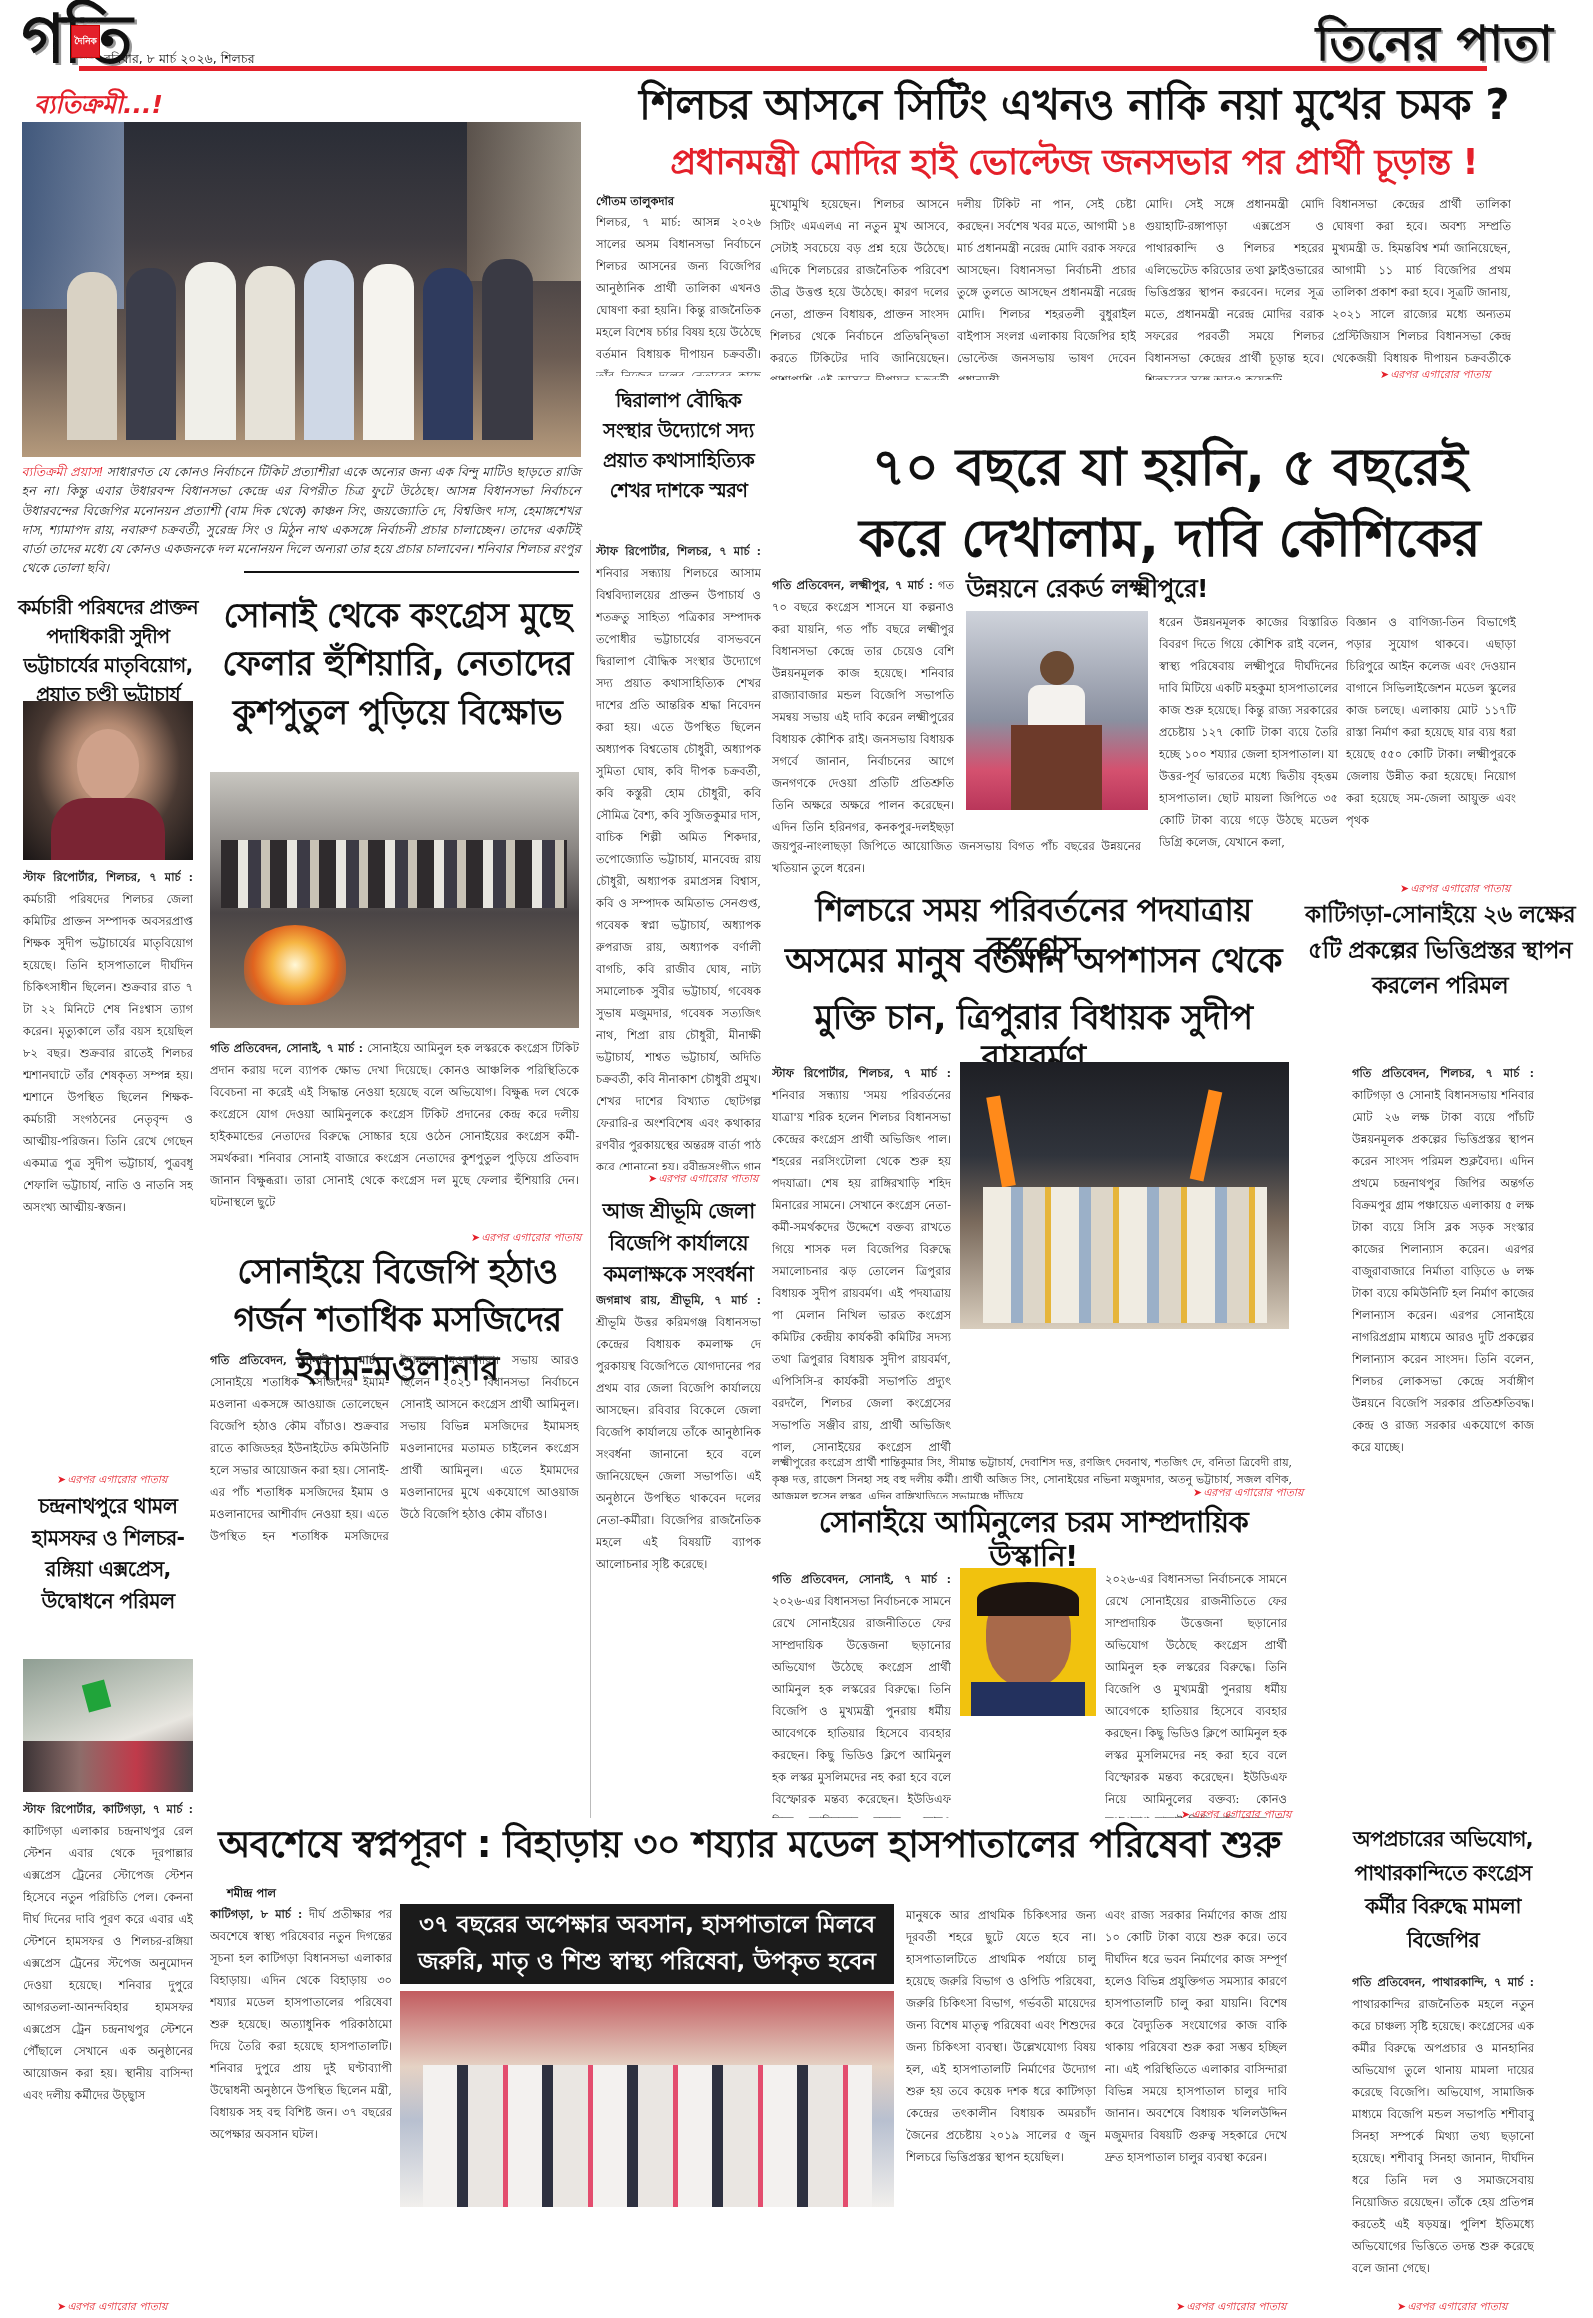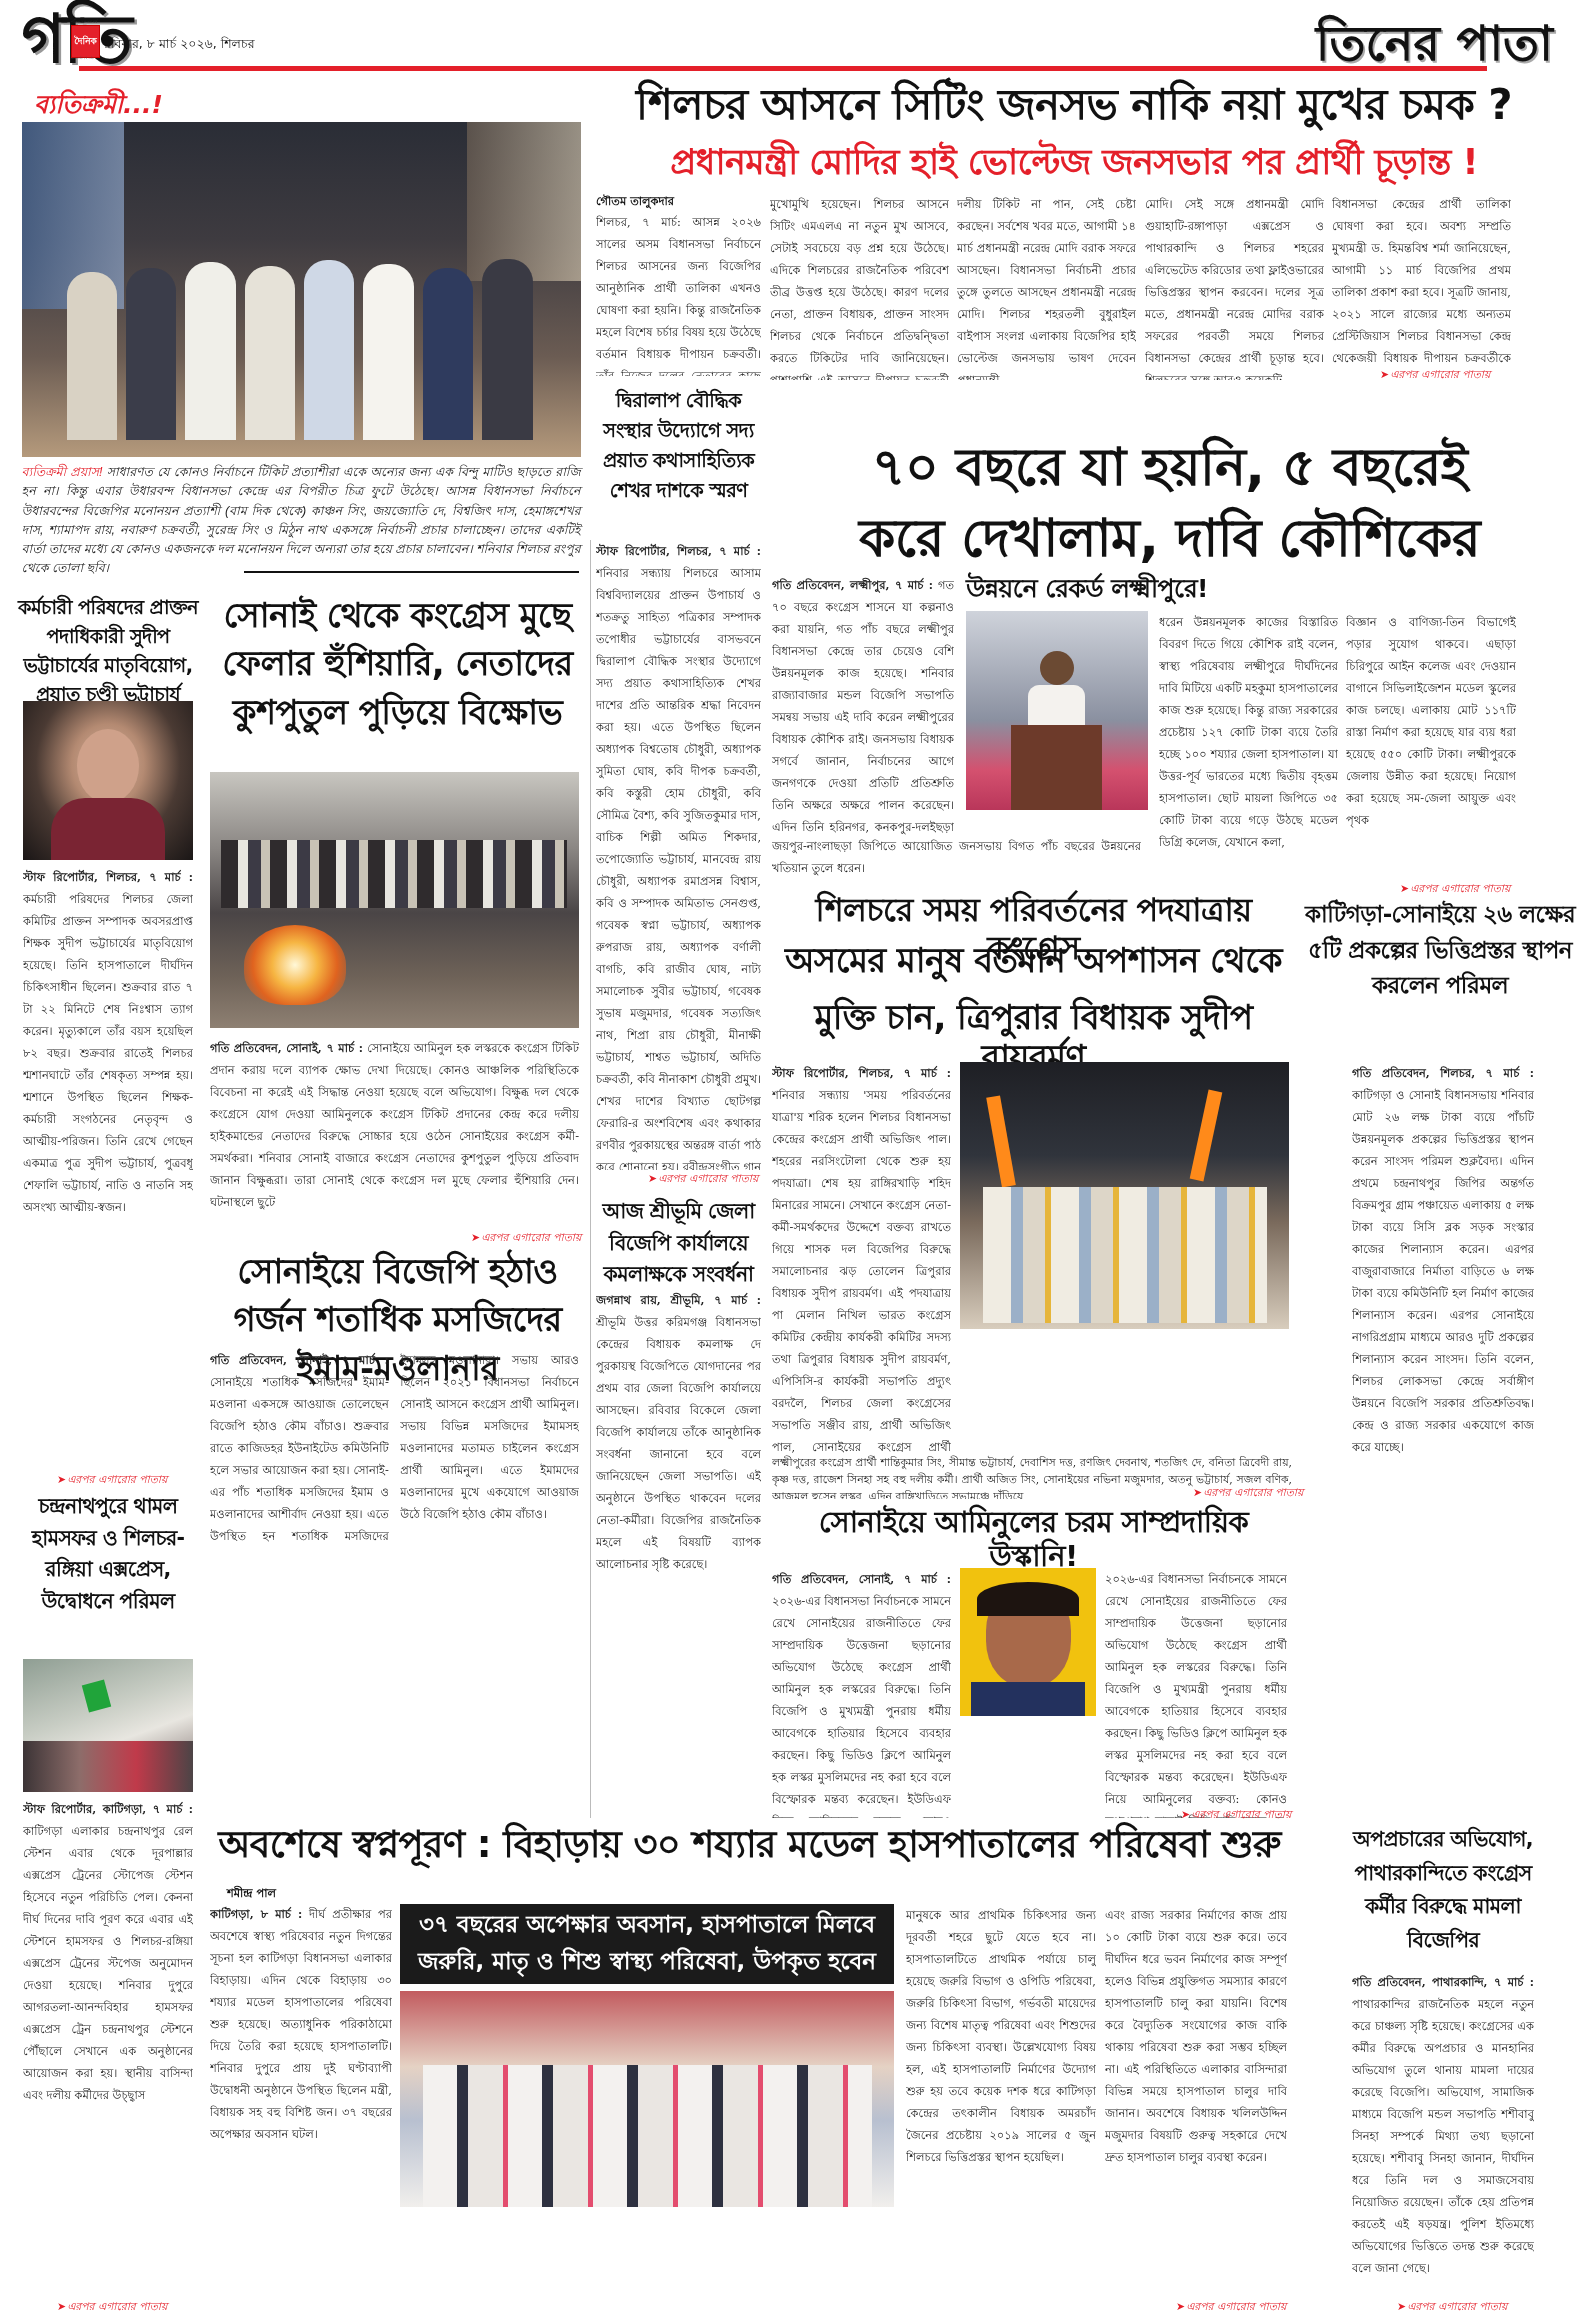--- a/index.html
+++ b/index.html
@@ -13,21 +13,21 @@
   .photo { position:absolute; overflow:hidden; }
   .cont { color:#e4202a; font-style:italic; font-weight:normal; font-size:10.8px; white-space:nowrap;text-align:center; }
   .cont::before { content:"➤"; margin-right:1.1px; }
   .byline { font-weight:bold; font-size:11.4px; }
   .rule { position:absolute; background:#111; }
   
   .logo { left:21.6px; top:5.7px; font-size:67px; font-weight:bold; line-height:1; letter-spacing:-2.3px; text-shadow:2.3px 2.3px 0 #999; }
   .daily-box { left:71px; top:25px; width:27px; height:31px; background:#e4202a; color:#fff; font-size:9px; font-weight:bold; text-align:center; line-height:31px; border:0.6px solid #c00; }
   .daily-top { left:71px; top:19px; font-size:4px; color:#333; white-space:nowrap; }
   .daily-bot { left:71px; top:56px; font-size:2.8px; color:#555; white-space:nowrap; width:34px; }
-  .dateline { left:104px; top:35px; font-size:12.5px; }
+  .dateline { left:104px; top:50px; font-size:12.5px; }
   .pagename { right:40px; top:6.8px; font-size:48px; font-weight:bold; text-shadow:1.7px 1.7px 0 #aaa; }
   .mast-rule { left:79px; top:66px; width:1408px; height:5.1px; background:#e4202a; }
 </style>
 </head>
 <body>
 
 <div class="abs logo">গতি</div>
 <div class="abs daily-top">গতির ২০তম বর্ষ</div>
 <div class="abs daily-box">দৈনিক</div>
 <div class="abs daily-bot">ওয়েবসাইট / ই-মেইল</div>
@@ -47,21 +47,21 @@
     <div style="flex:1;height:96%;background:#cfd8e6;border-radius:23px 23px 0 0"></div>
     <div style="flex:1;height:94%;background:#f5f3ee;border-radius:23px 23px 0 0"></div>
     <div style="flex:1;height:92%;background:#2f3b5e;border-radius:23px 23px 0 0"></div>
     <div style="flex:1;height:97%;background:#3a3a44;border-radius:23px 23px 0 0"></div>
   </div>
 </div>
 <div class="abs cap" style="left:21.6px;top:463px;width:559px;text-align:justify;">
   <span class="red">ব্যতিক্রমী প্রয়াস!</span><span> সাধারণত যে কোনও নির্বাচনে টিকিট প্রত্যাশীরা একে অন্যের জন্য এক বিন্দু মাটিও ছাড়তে রাজি হন না। কিন্তু এবার উধারবন্দ বিধানসভা কেন্দ্রে এর বিপরীত চিত্র ফুটে উঠেছে। আসন্ন বিধানসভা নির্বাচনে উধারবন্দের বিজেপির মনোনয়ন প্রত্যাশী (বাম দিক থেকে) কাঞ্চন সিং, জয়জ্যোতি দে, বিশ্বজিৎ দাস, হেমাঙ্গশেখর দাস, শ্যামাপদ রায়, নবারুণ চক্রবর্তী, সুরেন্দ্র সিং ও মিঠুন নাথ একসঙ্গে নির্বাচনী প্রচার চালাচ্ছেন। তাদের একটিই বার্তা তাদের মধ্যে যে কোনও একজনকে দল মনোনয়ন দিলে অন্যরা তার হয়ে প্রচার চালাবেন। শনিবার শিলচর রংপুর থেকে তোলা ছবি।</span>
 </div>
 
-<div class="abs hl" style="left:591px;top:80px;width:966px;font-size:42px;">শিলচর আসনে সিটিং জনসভ নাকি নয়া মুখের চমক ?</div>
+<div class="abs hl" style="left:591px;top:80px;width:966px;font-size:42px;">শিলচর আসনে সিটিং এখনও নাকি নয়া মুখের চমক ?</div>
 <div class="abs hl red" style="left:591px;top:142px;width:966px;font-size:35px;color:#e4202a;">প্রধানমন্ত্রী মোদির হাই ভোল্টেজ জনসভার পর প্রার্থী চূড়ান্ত !</div>
 <div class="abs byline" style="left:596px;top:193px;">গৌতম তালুকদার</div>
 <div class="abs body-text" style="left:596px;top:211px;width:165px;height:165px;">শিলচর, ৭ মার্চ: আসন্ন ২০২৬ সালের অসম বিধানসভা নির্বাচনে শিলচর আসনের জন্য বিজেপির আনুষ্ঠানিক প্রার্থী তালিকা এখনও ঘোষণা করা হয়নি। কিন্তু রাজনৈতিক মহলে বিশেষ চর্চার বিষয় হয়ে উঠেছে বর্তমান বিধায়ক দীপায়ন চক্রবর্তী। তাঁর নিজের দলের নেতারের কাছে তিনি চ্যালেঞ্জের মুখোমুখি হয়েছেন। শিলচর আসনে সিটিং এমএলএ না নতুন মুখ আসবে, সেটাই সবচেয়ে বড় প্রশ্ন।</div>
 <div class="abs body-text" style="left:770px;top:193px;width:179px;height:187px;">মুখোমুখি হয়েছেন। শিলচর আসনে সিটিং এমএলএ না নতুন মুখ আসবে, সেটাই সবচেয়ে বড় প্রশ্ন হয়ে উঠেছে। এদিকে শিলচরের রাজনৈতিক পরিবেশ তীব্র উত্তপ্ত হয়ে উঠেছে। কারণ দলের নেতা, প্রাক্তন বিধায়ক, প্রাক্তন সাংসদ শিলচর থেকে নির্বাচনে প্রতিদ্বন্দ্বিতা করতে টিকিটের দাবি জানিয়েছেন। পাশাপাশি এই আসনে দীপায়ন চক্রবর্তী যাতে তার</div>
 <div class="abs body-text" style="left:957px;top:193px;width:179px;height:187px;">দলীয় টিকিট না পান, সেই চেষ্টা করছেন। সর্বশেষ খবর মতে, আগামী ১৪ মার্চ প্রধানমন্ত্রী নরেন্দ্র মোদি বরাক সফরে আসছেন। বিধানসভা নির্বাচনী প্রচার তুঙ্গে তুলতে আসছেন প্রধানমন্ত্রী নরেন্দ্র মোদি। শিলচর শহরতলী বুধুরাইল বাইপাস সংলগ্ন এলাকায় বিজেপির হাই ভোল্টেজ জনসভায় ভাষণ দেবেন প্রধানমন্ত্রী</div>
 <div class="abs body-text" style="left:1145px;top:193px;width:179px;height:187px;">মোদি। সেই সঙ্গে প্রধানমন্ত্রী মোদি গুয়াহাটি-রঙ্গাপাড়া এক্সপ্রেস ও পাথারকান্দি ও শিলচর শহরের এলিভেটেড করিডোর তথা ফ্লাইওভারের ভিত্তিপ্রস্তর স্থাপন করবেন। দলের সূত্র মতে, প্রধানমন্ত্রী নরেন্দ্র মোদির বরাক সফরের পরবর্তী সময়ে শিলচর বিধানসভা কেন্দ্রের প্রার্থী চূড়ান্ত হবে। শিলচরের সঙ্গে আরও কয়েকটি</div>
 <div class="abs body-text" style="left:1332px;top:193px;width:179px;height:170px;">বিধানসভা কেন্দ্রের প্রার্থী তালিকা ঘোষণা করা হবে। অবশ্য সম্প্রতি মুখ্যমন্ত্রী ড. হিমন্তবিশ্ব শর্মা জানিয়েছেন, আগামী ১১ মার্চ বিজেপির প্রথম তালিকা প্রকাশ করা হবে। সূত্রটি জানায়, ২০২১ সালে রাজ্যের মধ্যে অন্যতম প্রেস্টিজিয়াস শিলচর বিধানসভা কেন্দ্র থেকেজয়ী বিধায়ক দীপায়ন চক্রবর্তীকে এবারও প্রার্থী করবে</div>
 <div class="abs cont" style="left:1380px;top:366px;">এরপর এগারোর পাতায়</div>
 
 <div class="abs hl" style="left:596px;top:386px;width:165px;font-size:19.3px;line-height:1.55;">দ্বিরালাপ বৌদ্ধিক সংস্থার উদ্যোগে সদ্য প্রয়াত কথাসাহিত্যিক শেখর দাশকে স্মরণ</div>

